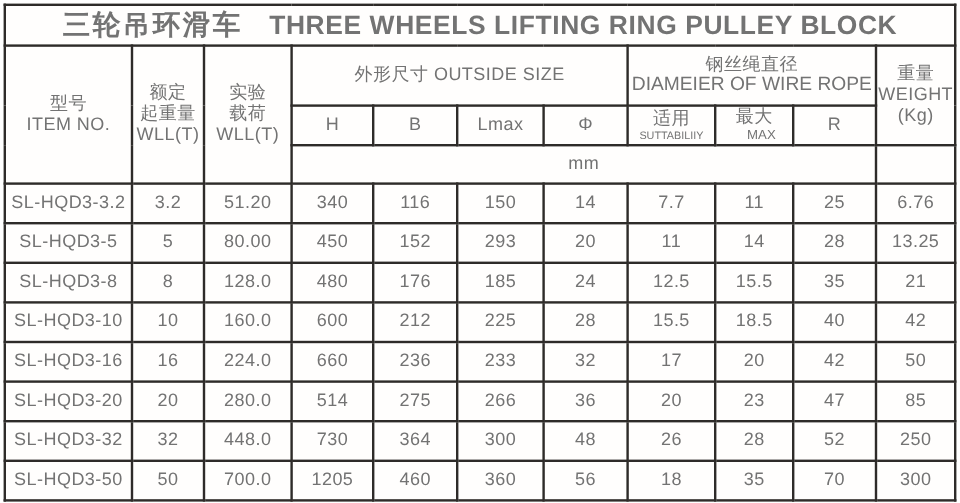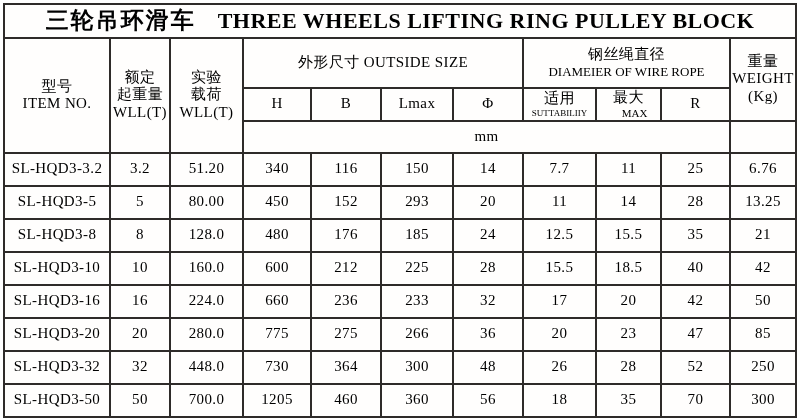--- a/index.html
+++ b/index.html
@@ -15,22 +15,22 @@
     width: 800px;
     height: 419px;
     padding: 3px;
     background: #ffffff;
   }
   table.spec {
     border-collapse: collapse;
     table-layout: fixed;
     width: 794px;
     height: 413px;
-    font-family: Liberation Serif, serif;
-    color: #000000;
+    font-family: Liberation Sans, sans-serif;
+    color: #737373;
     background: #fffefd;
   }
   table.spec td {
     border: 2px solid #2e2b29;
     text-align: center;
     vertical-align: middle;
     padding: 0;
     line-height: 1.18;
     font-size: 15px;
     letter-spacing: 0.4px;
@@ -63,21 +63,21 @@
     display: flex;
     align-items: center;
     justify-content: center;
     gap: 22px;
   }
   .title-zh { font-size: 23px; letter-spacing: 2px; }
   .title-en { font-size: 22px; letter-spacing: 0.5px; }
 
   .hdr { font-size: 15px; }
   .hdr .ln { display: block; }
-  .hdr-en-small { font-size: 13px; letter-spacing: 0px; }
+  .hdr-en-small { font-size: 16px; letter-spacing: 0px; }
   .tiny   { font-size: 9px;  letter-spacing: 0px; }
   .smallcap { font-size: 11px; letter-spacing: 0px; padding-left: 12px; }
 
   td.item-cell {
     text-align: left;
     padding-left: 9px;
     letter-spacing: 0.6px;
   }
 </style>
 </head>
@@ -216,21 +216,21 @@
           <td>32</td>
           <td>17</td>
           <td>20</td>
           <td>42</td>
           <td>50</td>
         </tr>
         <tr>
           <td class="item-cell">SL-HQD3-20</td>
           <td>20</td>
           <td>280.0</td>
-          <td>775</td>
+          <td>514</td>
           <td>275</td>
           <td>266</td>
           <td>36</td>
           <td>20</td>
           <td>23</td>
           <td>47</td>
           <td>85</td>
         </tr>
         <tr>
           <td class="item-cell">SL-HQD3-32</td>

